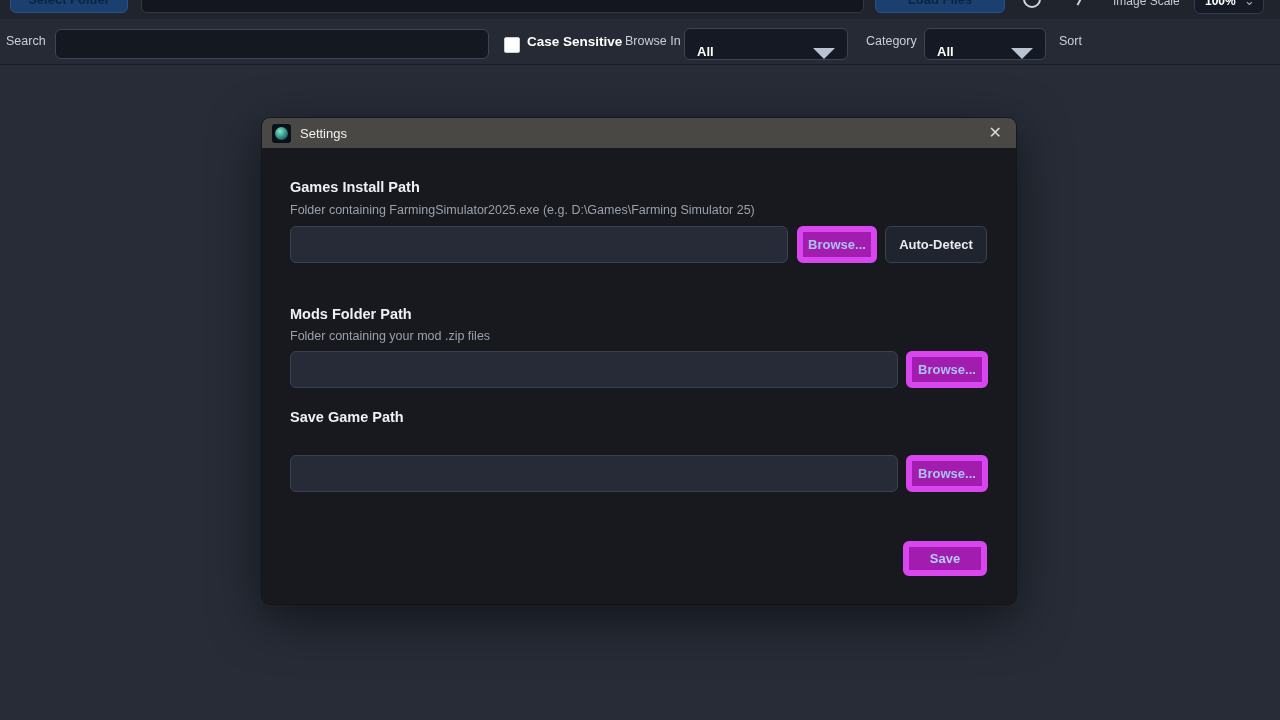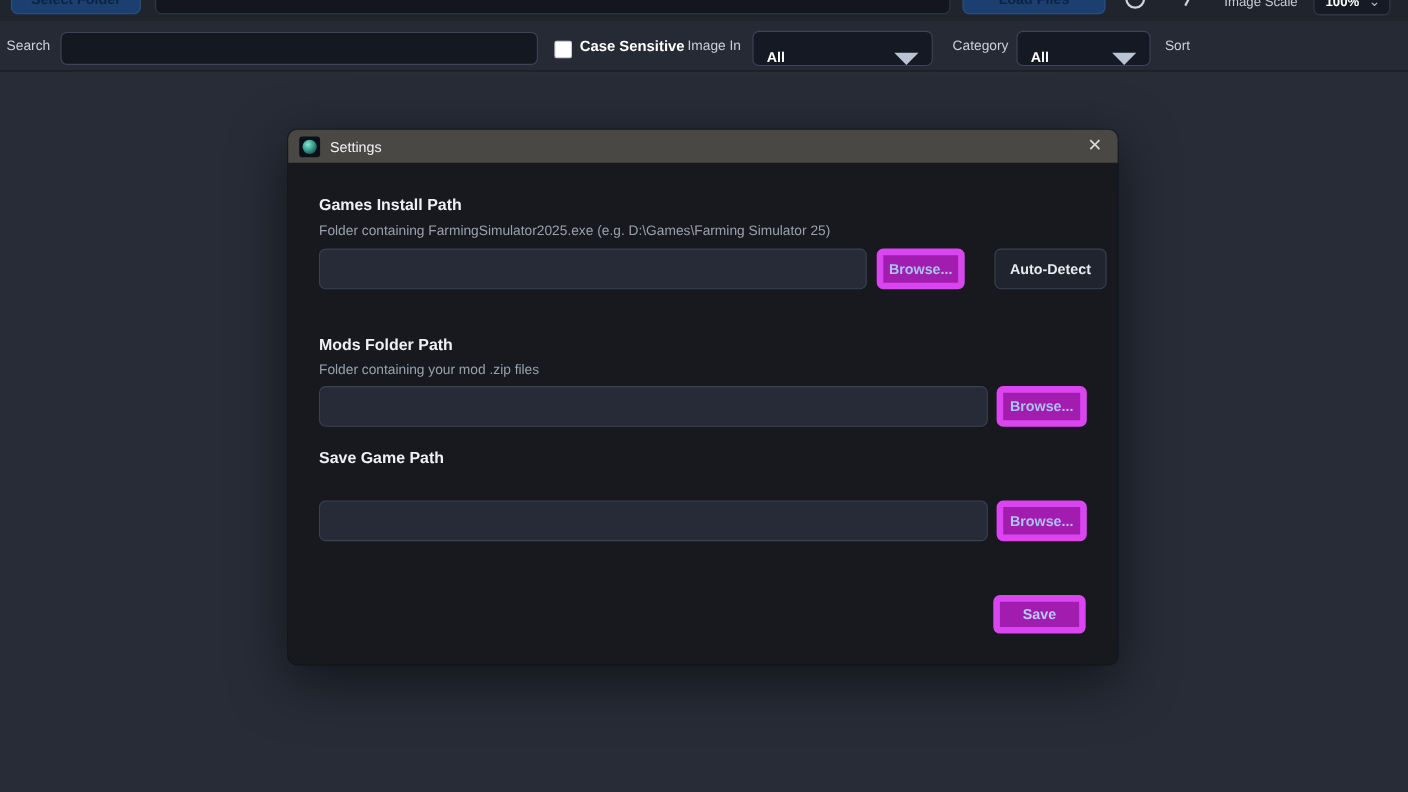--- a/index.html
+++ b/index.html
@@ -132,21 +132,21 @@
     <span>100%</span>
     <span class="chev">⌄</span>
   </div>
 </div>
 
 <div class="filterbar">
   <span class="flabel" style="left:6px; top:15px;">Search</span>
   <input class="search-input" style="left: 55px; top: 10px; width: 434px; height: 30px;" value="">
   <span class="checkbox" style="left:504px; top:18px;"></span>
   <span class="bold-label" style="left:527px; top:15px;">Case Sensitive</span>
-  <span class="flabel" style="left:625px; top:15px;">Image In</span>
+  <span class="flabel" style="left:625px; top:15px;">Browse In</span>
   <div class="dropdown" style="left:684px; top:9px; width:164px;">
     <span>All</span>
     <span class="tri"></span>
   </div>
   <span class="flabel" style="left:866px; top:15px;">Category</span>
   <div class="dropdown" style="left:924px; top:9px; width:122px;">
     <span>All</span>
     <span class="tri"></span>
   </div>
   <span class="flabel" style="left:1059px; top:15px;">Sort</span>
@@ -158,21 +158,21 @@
       <span class="app-icon-core"></span>
     </span>
     <span class="dialog-title">Settings</span>
     <button class="close-btn">✕</button>
   </div>
 
   <div class="sec-heading" style="top:61px;">Games Install Path</div>
   <div class="sec-desc" style="top:85px;">Folder containing FarmingSimulator2025.exe (e.g. D:\Games\Farming Simulator 25)</div>
   <input class="sec-input" style="top: 108px; width: 498px;" value="">
   <button class="btn-blue" style="left:535px; top:108px; width:80px; height:37px;">Browse...</button>
-  <button class="btn-dark" style="left:623px; top:108px; width:102px; height:37px;margin-left:19px;">Auto-Detect</button>
+  <button class="btn-dark" style="left:623px; top:108px; width:102px; height:37px;">Auto-Detect</button>
 
   <div class="sec-heading" style="top:188px;">Mods Folder Path</div>
   <div class="sec-desc" style="top:211px;">Folder containing your mod .zip files</div>
   <input class="sec-input" style="top: 233px; width: 608px;" value="">
   <button class="btn-blue" style="left:644px; top:233px; width:82px; height:37px;">Browse...</button>
 
   <div class="sec-heading" style="top:291px;">Save Game Path</div>
   <input class="sec-input" style="top: 337px; width: 608px;" value="">
   <button class="btn-blue" style="left:644px; top:337px; width:82px; height:37px;">Browse...</button>
 

